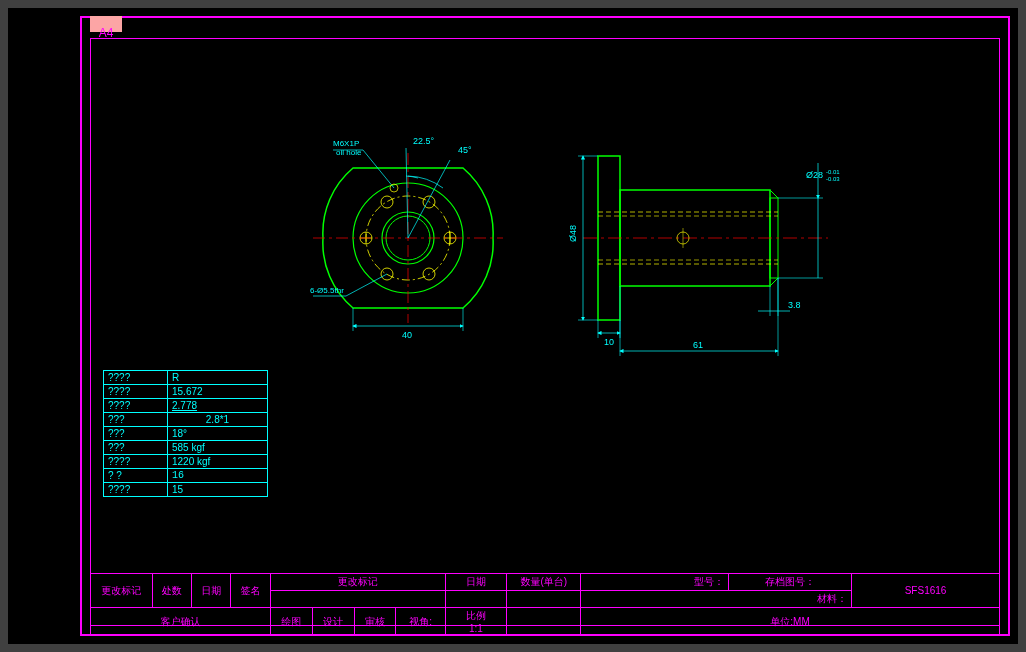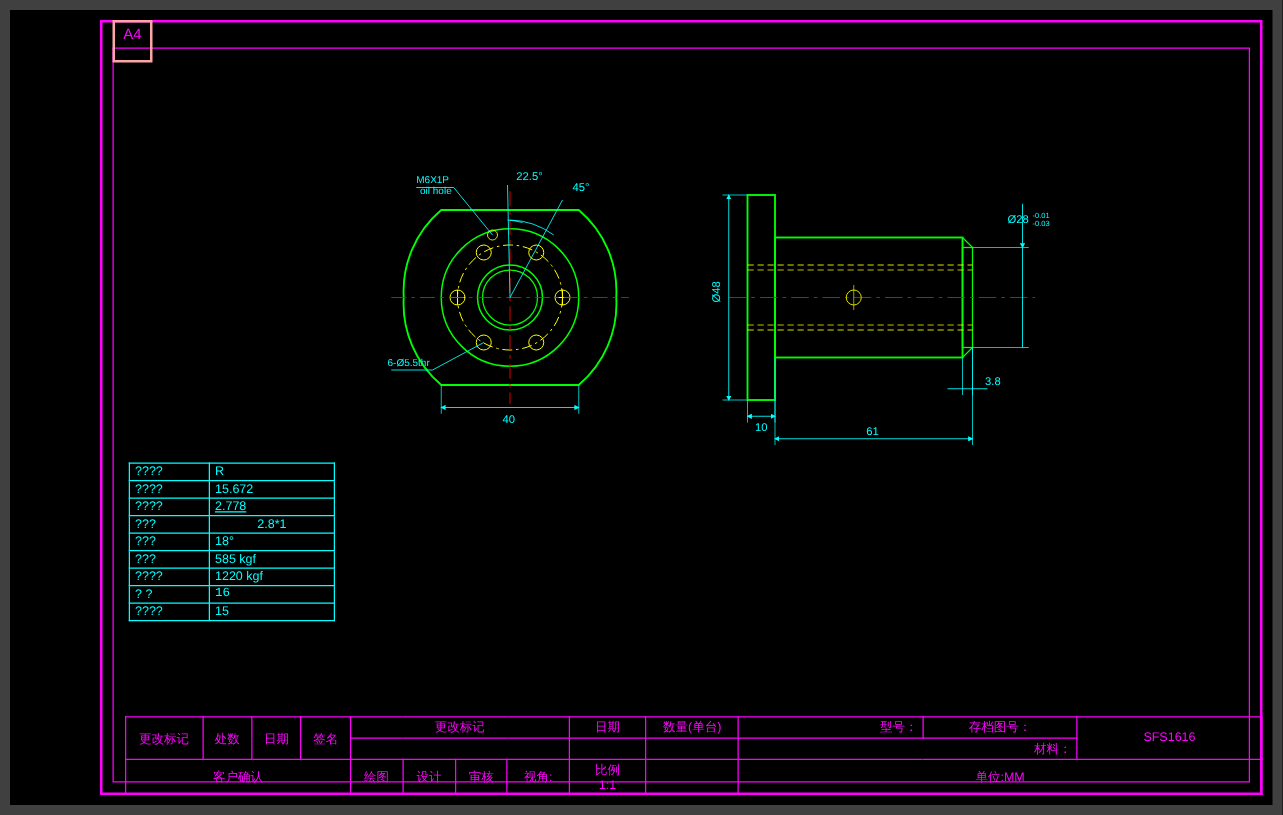--- a/index.html
+++ b/index.html
@@ -1,26 +1,26 @@
 <!DOCTYPE html>
 <html><head>
 <meta charset="utf-8">
 <style>
   *{margin:0;padding:0;box-sizing:border-box}
   body{background:#404040;font-family:Arial,sans-serif;width:1026px;height:652px;overflow:hidden}
   .canvas{position:absolute;left:8px;top:8px;width:1010px;height:636px;background:#000}
   .frame{position:absolute;left:72px;top:8px;width:930px;height:620px;border:2px solid #f0f}
   .frame-inner{position:absolute;left:82px;top:30px;width:910px;height:588px;border:1px solid #f0f}
-  .a4-box{position:absolute;left:82px;top:8px;width:32px;height:34px;border:2px solid #fca5a5;color:#f0f;font-size:12px;text-align:center;line-height:18px}
+  .a4-box{position:absolute;left:82px;top:8px;width:32px;height:14px;border:8px solid #fca5a5;color:#f0f;font-size:12px;text-align:center;line-height:18px}
   svg text{font-family:Arial,sans-serif}
   .dim{fill:#0ff;font-size:9px}
   .note{fill:#0ff;font-size:8px}
   .tbl{position:absolute;border-collapse:collapse}
   .tbl td{border:1px solid #0ff;color:#0ff;font-size:10px;padding:1px 4px;height:14px;white-space:nowrap}
-  .title-block{position:absolute;bottom:8px;left:92px;width:910px}
+  .title-block{position:absolute;bottom:8px;left:82px;width:910px}
   .title-block td{border:1px solid #f0f;color:#f0f;font-size:10px;padding:1px 4px;height:16px;text-align:center}
   .big-unit{color:#f0f;font-size:22px;font-weight:normal}
 </style>
 </head>
 <body>
 
 <div class="canvas">
 
   <div class="frame"></div>
   <div class="frame-inner"></div>

